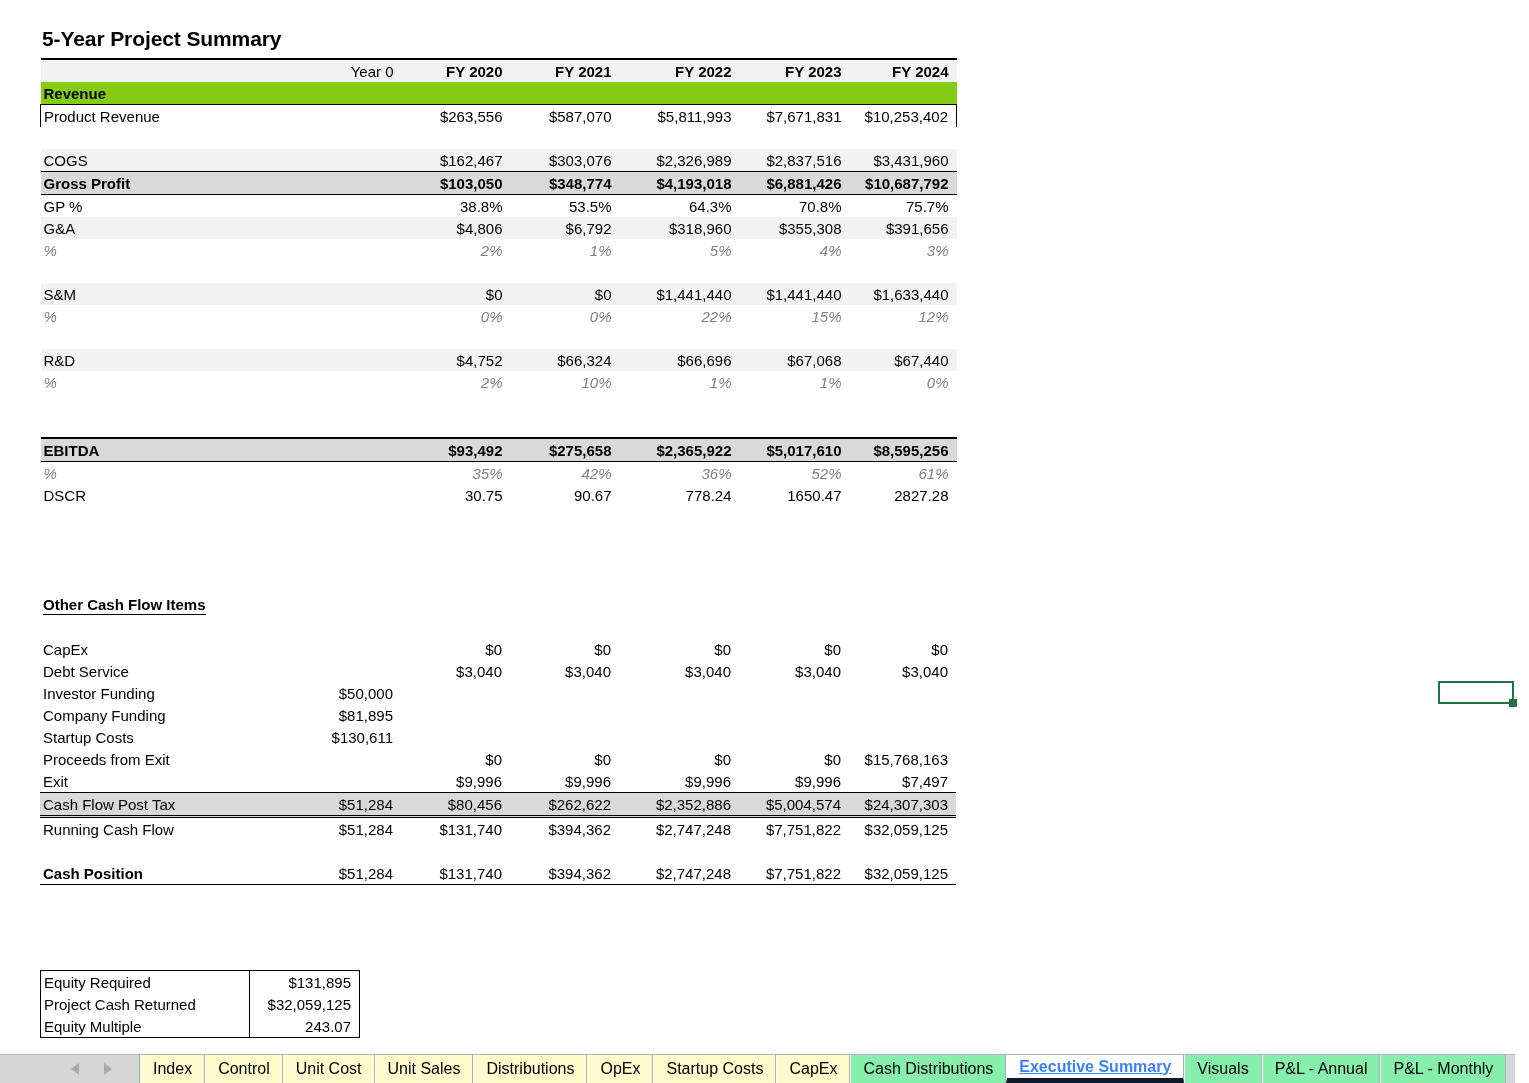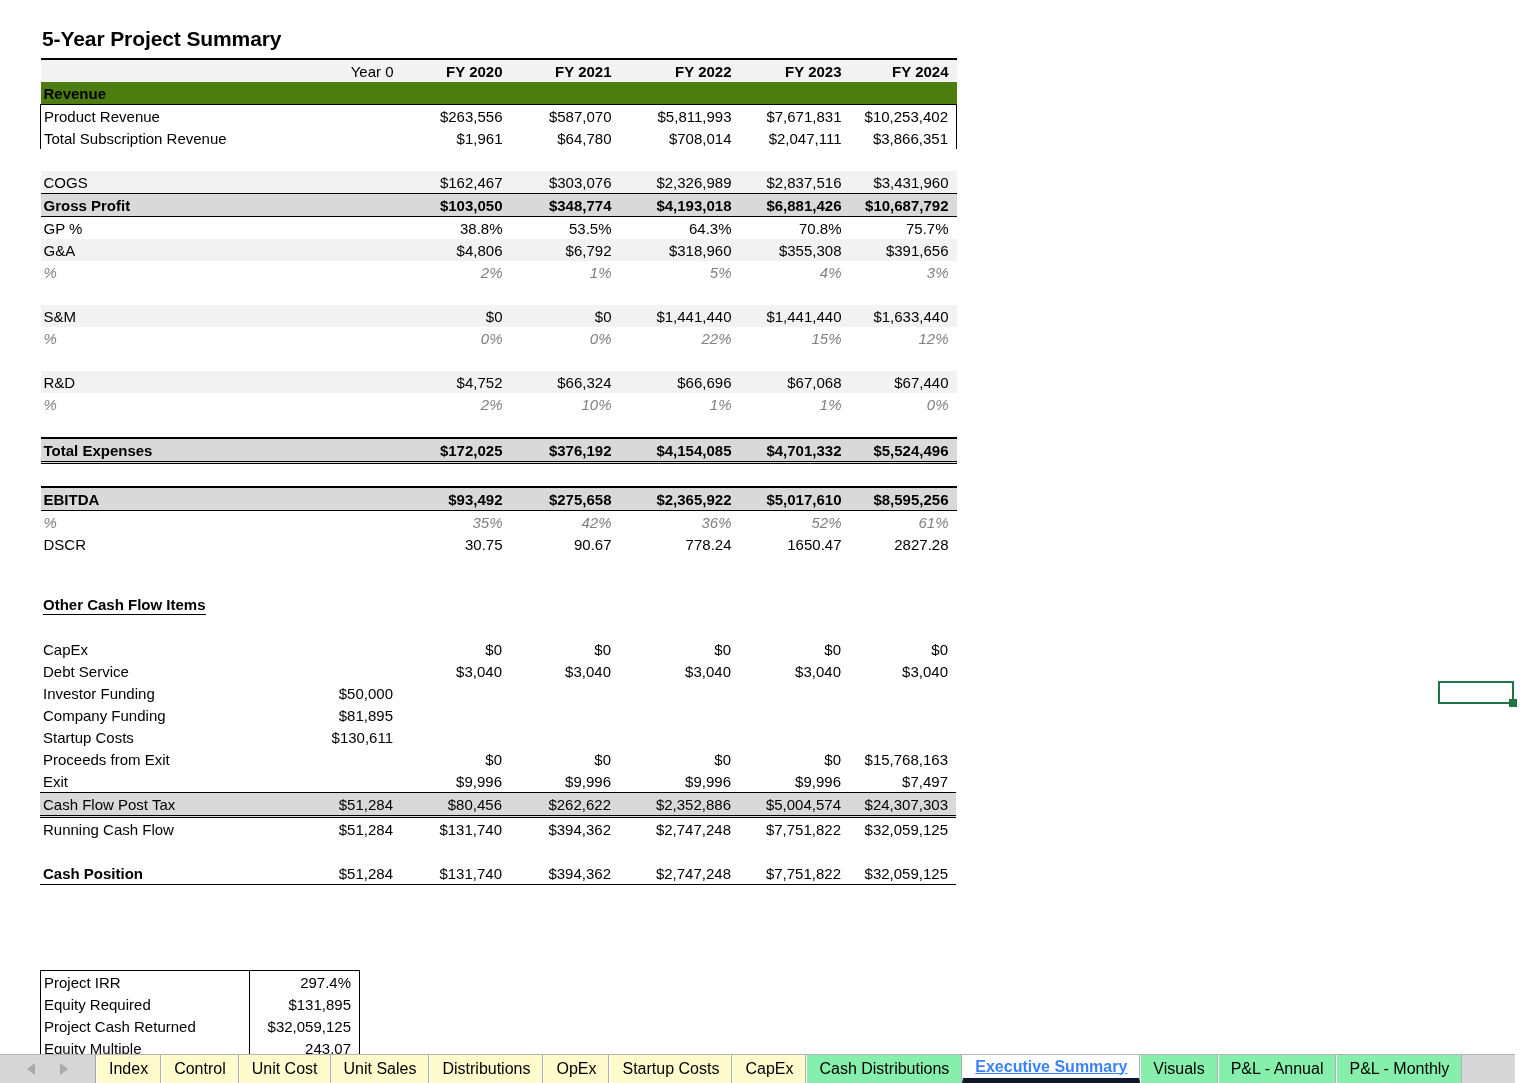--- a/index.html
+++ b/index.html
@@ -54,21 +54,21 @@
   }
   .c-label { width: 243px; padding-left: 3px !important; text-align: left; }
   .c-y0    { width: 118px; padding-right: 8px !important; text-align: right; }
   .c-num   { width: 109px; padding-right: 8px !important; text-align: right; }
 
   #pl { left: 40px; top: 58px; width: 866px; }
 
   
   .hdr       { background: #f2f2f2; font-weight: bold; }
   .hdr .c-y0 { font-weight: normal; }
-  .sect      { font-weight: bold; background: #4d7c0f; }
+  .sect      { font-weight: bold; background: #84cc16; }
   .shade-lt  { background: #f2f2f2; }
   .shade-md  { background: #d9d9d9; font-weight: bold; }
   .plain     { background: #ffffff; }
   .small     { font-size: 12px; }
   .pct       { font-style: italic; color: #808080; }
   .gap td    { height: 22px; background: #ffffff; }
 
   .bt-thin  { border-top: 1px solid #000; }
   .bb-thin  { border-bottom: 1px solid #000; }
   .bt-med   { border-top: 2px solid #000; }
@@ -135,20 +135,21 @@
     position: absolute;
     left: 0;
     top: 1054px;
     width: 1515px;
     height: 29px;
     background: #d6d6d6;
     display: flex;
     align-items: stretch;
     border-top: 1px solid #b5b5b5;
     box-sizing: border-box;
+    padding-left: 44px;
   }
   #navarrows {
     width: 96px;
     display: flex;
     align-items: center;
     justify-content: space-around;
     padding: 0 14px;
     box-sizing: border-box;
     border-right: 1px solid #a6a6a6;
   }
@@ -221,29 +222,20 @@
     <tr class="plain bt-thin bx-l bx-r">
       <td class="c-label bx-l">Product Revenue</td>
       <td class="c-y0"></td>
       <td class="c-num">$263,556</td>
       <td class="c-num">$587,070</td>
       <td class="c-num">$5,811,993</td>
       <td class="c-num">$7,671,831</td>
       <td class="c-num bx-r">$10,253,402</td>
     </tr>
 
-    <tr class="plain bx-l bx-r">
-      <td class="c-label bx-l">Total Subscription Revenue</td>
-      <td class="c-y0"></td>
-      <td class="c-num">$1,961</td>
-      <td class="c-num">$64,780</td>
-      <td class="c-num">$708,014</td>
-      <td class="c-num">$2,047,111</td>
-      <td class="c-num bx-r">$3,866,351</td>
-    </tr>
 
 
     <tr class="gap">
           <td colspan="7"></td>
         </tr>
 
     <tr class="shade-lt">
       <td class="c-label">COGS</td>
       <td class="c-y0"></td>
       <td class="c-num">$162,467</td>
@@ -338,29 +330,20 @@
       <td class="c-num">10%</td>
       <td class="c-num">1%</td>
       <td class="c-num">1%</td>
       <td class="c-num">0%</td>
     </tr>
 
     <tr class="gap">
           <td colspan="7"></td>
         </tr>
 
-    <tr class="shade-md bt-med bb-dbl">
-      <td class="c-label">Total Expenses</td>
-      <td class="c-y0"></td>
-      <td class="c-num">$172,025</td>
-      <td class="c-num">$376,192</td>
-      <td class="c-num">$4,154,085</td>
-      <td class="c-num">$4,701,332</td>
-      <td class="c-num">$5,524,496</td>
-    </tr>
 
     <tr class="gap">
           <td colspan="7"></td>
         </tr>
 
     <tr class="shade-md bt-med bb-thin">
       <td class="c-label">EBITDA</td>
       <td class="c-y0"></td>
       <td class="c-num">$93,492</td>
       <td class="c-num">$275,658</td>
@@ -500,24 +483,20 @@
       <td class="c-num" style="font-weight:normal">$394,362</td>
       <td class="c-num" style="font-weight:normal">$2,747,248</td>
       <td class="c-num" style="font-weight:normal">$7,751,822</td>
       <td class="c-num" style="font-weight:normal">$32,059,125</td>
     </tr>
   </tbody>
     </table>
 
   <table id="returns">
     <tbody>
-        <tr>
-      <td class="r-label">Project IRR</td>
-      <td class="r-value">297.4%</td>
-    </tr>
     <tr>
       <td class="r-label">Equity Required</td>
       <td class="r-value">$131,895</td>
     </tr>
     <tr>
       <td class="r-label">Project Cash Returned</td>
       <td class="r-value">$32,059,125</td>
     </tr>
     <tr>
       <td class="r-label">Equity Multiple</td>

